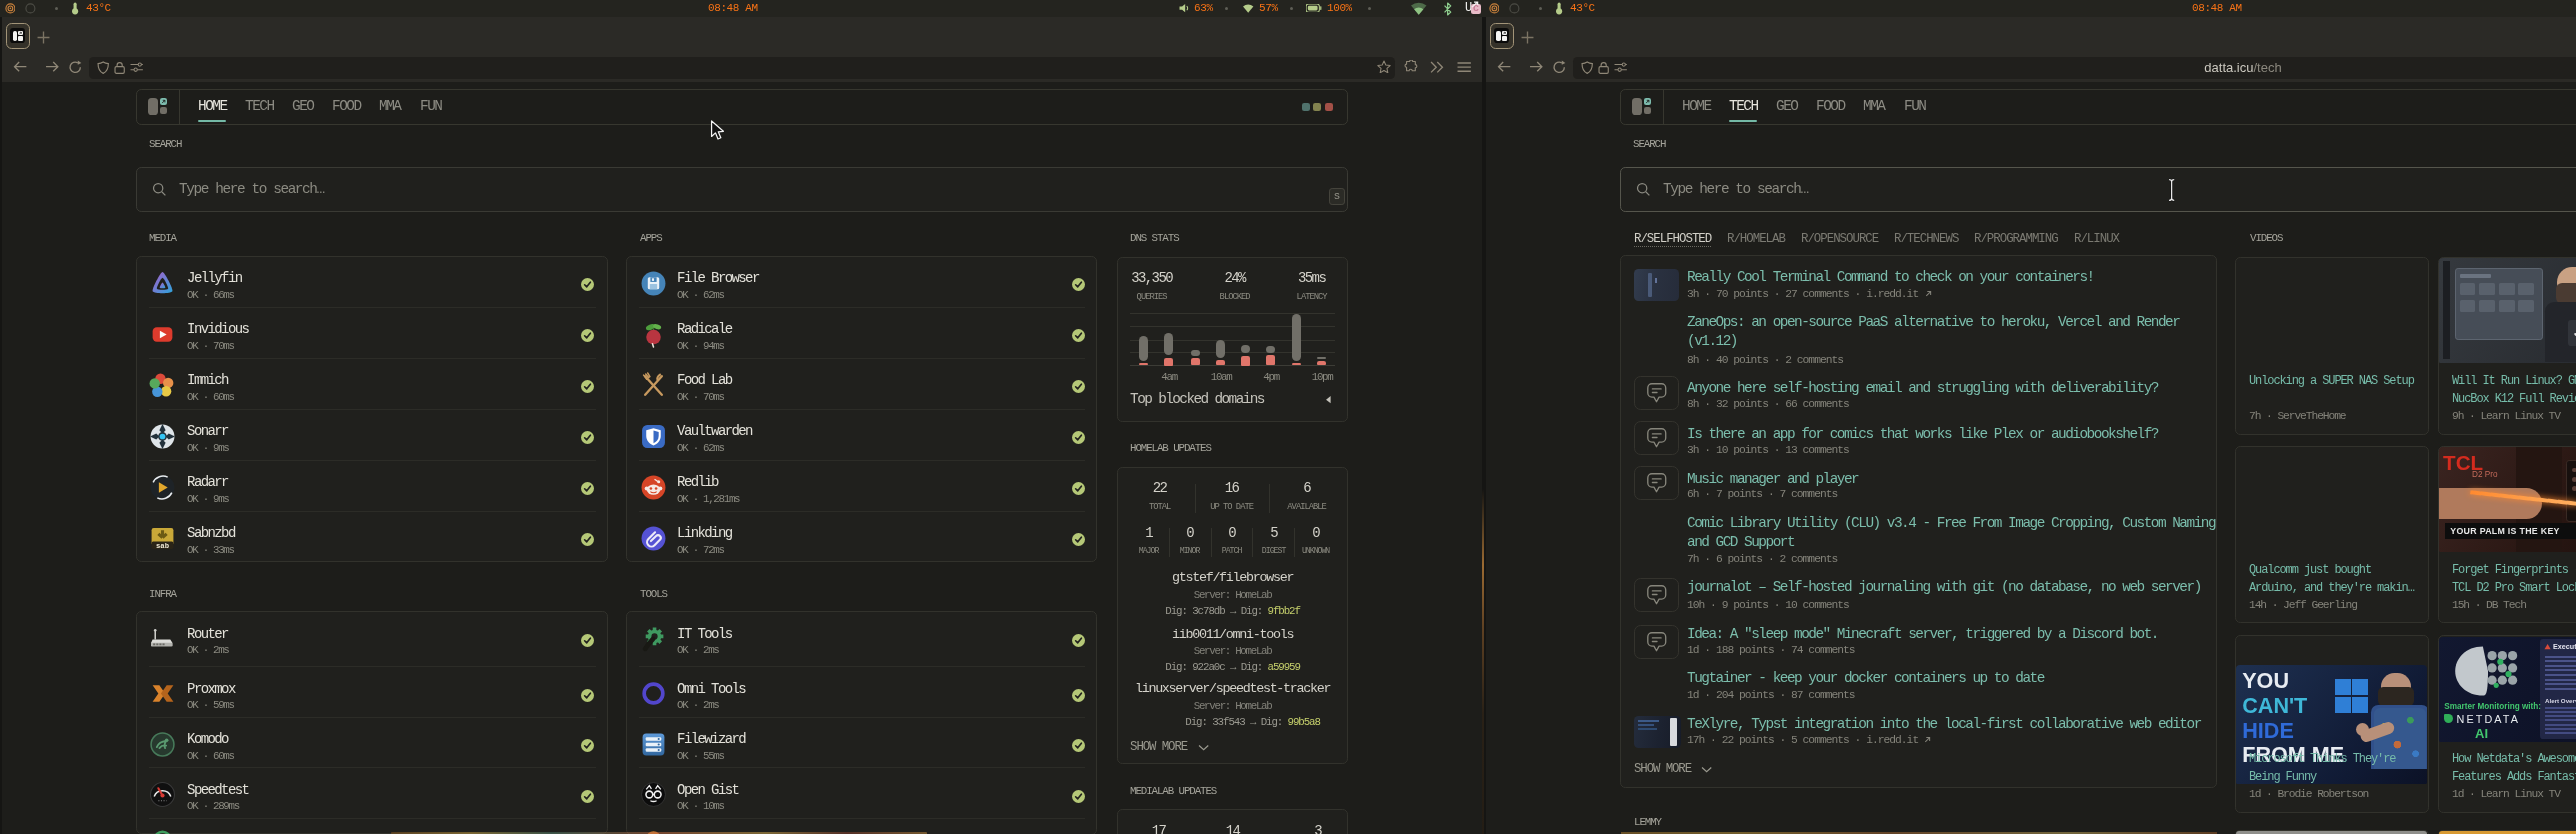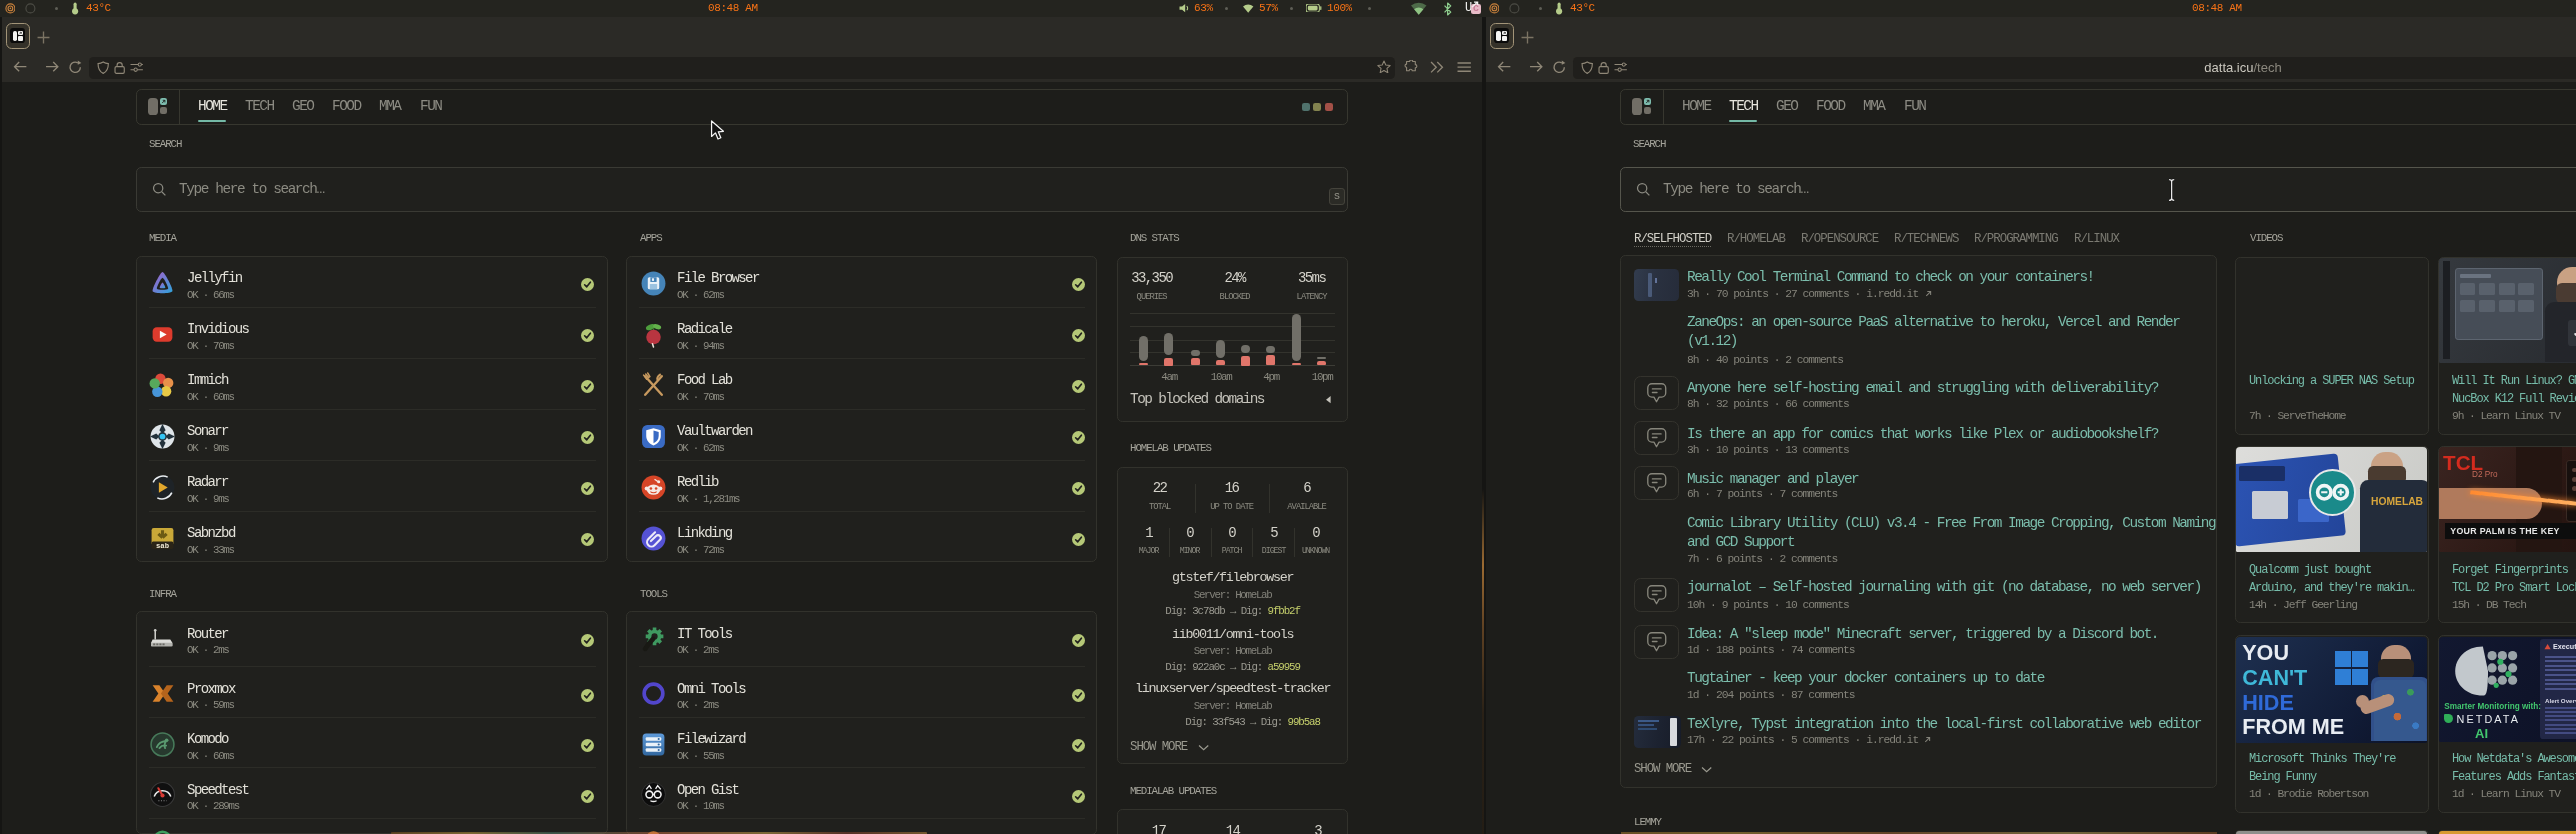--- a/index.html
+++ b/index.html
@@ -726,60 +726,41 @@
           <div style="position:absolute;left:79px;top:42px;width:15.5px;height:12.4px;background:#59616c;border-radius:1.5px"></div>
           <div style="position:absolute;left:118px;top:9.3px;width:36px;height:34px;background:#c9a183;border-radius:16.5px 16.5px 19.6px 19.6px"></div>
           <div style="position:absolute;left:117px;top:25px;width:38px;height:20.6px;background:#4a3b32;border-radius:6.2px"></div>
           <div style="position:absolute;left:106px;top:44px;width:64px;height:60px;background:#23252a;border-radius:9.3px 9.3px 0 0"></div>
           <div style="position:absolute;left:129px;top:62px;width:35px;height:26px;background:#31343a;border-radius:3.1px"></div>
           <div style="position:absolute;left:135px;top:66px;color:#e8e8e8;font-size:13.4px;font-family:Liberation Sans,sans-serif;font-weight:bold;font-style:italic">J4/D0</div>
         </div>
         <div class="vtitle" style="left:832px;top:291px">Will It Run Linux? GMKTec<br>NucBox K12 Full Review</div>
         <div class="vmeta" style="left:832px;top:328px">9h · Learn Linux TV</div>
         <div class="vcard" style="left:615px;top:364px;width:194px;height:177px"></div>
-        <div class="vthumb" style="left:616px;top:365px;width:191px;height:105px">
-          <div style="position:absolute;inset:0;background:linear-gradient(120deg,#dddddb,#c9cac6)"></div>
-          <div style="position:absolute;left:-5.2px;top:12.4px;width:111px;height:82px;background:linear-gradient(110deg,#2c54b4,#23459a);border-radius:4.1px;transform:rotate(-6deg)"></div>
-          <div style="position:absolute;left:3.1px;top:18.5px;width:46px;height:15.5px;background:#1a2f66;border-radius:1.5px"></div>
-          <div style="position:absolute;left:15.5px;top:44px;width:36px;height:28px;background:#c8ccd4;border-radius:1.5px"></div>
-          <div style="position:absolute;left:62px;top:52px;width:31px;height:23px;background:#3b66c9;border-radius:1.5px"></div>
-          <div style="position:absolute;left:73px;top:21.6px;width:47px;height:47px;background:#1a8a8a;border-radius:24px;border:2.1px solid #e8e8e8"></div>
-          <svg style="position:absolute;left:78px;top:35px" width="37" height="20.6" viewBox="0 0 72 40">
-            <g fill="none" stroke="#f0f5f5" stroke-width="7">
-              <circle cx="20" cy="20" r="13"></circle>
-              <circle cx="52" cy="20" r="13"></circle>
-            </g>
-            <path d="M14 20 h12 M46 20 h12 M52 14 v12" stroke="#f0f5f5" stroke-width="4"></path>
-          </svg>
-          <div style="position:absolute;left:135px;top:5.2px;width:32px;height:30px;background:#caa285;border-radius:14.4px"></div>
-          <div style="position:absolute;left:132px;top:18.5px;width:38px;height:18.5px;background:#4a3b30;border-radius:5.2px"></div>
-          <div style="position:absolute;left:124px;top:33px;width:70px;height:72px;background:#232c3a;border-radius:8.2px 8.2px 0 0"></div>
-          <div style="position:absolute;left:135px;top:49px;color:#d8a63c;font-size:10.3px;font-family:Liberation Sans,sans-serif;font-weight:bold">HOMELAB</div>
-        </div>
         <div class="vtitle" style="left:629px;top:480px">Qualcomm just bought<br>Arduino, and they're makin…</div>
         <div class="vmeta" style="left:629px;top:517px">14h · Jeff Geerling</div>
         <div class="vcard" style="left:818px;top:364px;width:193px;height:177px"></div>
         <div class="vthumb" style="left:819px;top:365px;width:190px;height:105px">
           <div style="position:absolute;inset:0;background:linear-gradient(120deg,#3a2420,#2a1713 60%,#1c100d)"></div>
           <div style="position:absolute;left:77px;top:0;width:46px;height:105px;background:#241511"></div>
           <div style="position:absolute;left:127px;top:13.4px;width:30px;height:62px;background:#17100e;border-radius:3.1px;border:0.5px solid #3a2a24"></div>
           <div style="position:absolute;left:133px;top:20.6px;width:4.6px;height:4.6px;border-radius:2.6px;background:#5a4038;color:#caa0"></div>
           <div style="position:absolute;left:133px;top:30px;width:4.6px;height:4.6px;border-radius:2.6px;background:#5a4038;color:#caa3"></div>
           <div style="position:absolute;left:133px;top:39px;width:4.6px;height:4.6px;border-radius:2.6px;background:#5a4038;color:#caa6"></div>
           <div style="position:absolute;left:4.1px;top:4.1px;color:#d42b1e;font-size:20.6px;font-family:Liberation Sans,sans-serif;font-weight:bold">TCL</div>
           <div style="position:absolute;left:33px;top:23px;color:#c46a5a;font-size:8.2px;font-family:Liberation Sans,sans-serif">D2 Pro</div>
           <div style="position:absolute;left:0px;top:41px;width:103px;height:31px;background:#b07a5c;border-radius:0 15.5px 15.5px 0"></div>
           <div style="position:absolute;left:31px;top:49px;width:108px;height:3.6px;background:linear-gradient(90deg,#ff8a30,#ffb060);box-shadow:0 0 6.2px #ff8a30;transform:rotate(6deg)"></div>
           <div style="position:absolute;left:6.2px;top:76px;width:144px;height:15.5px;background:#0d0d0d"></div>
           <div style="position:absolute;left:11.3px;top:79px;color:#e8e8e8;font-size:8.8px;font-family:Liberation Sans,sans-serif;font-weight:bold;letter-spacing:0.3px">YOUR PALM IS THE KEY</div>
         </div>
         <div class="vtitle" style="left:832px;top:480px">Forget Fingerprints - The<br>TCL D2 Pro Smart Lock Scan…</div>
         <div class="vmeta" style="left:832px;top:517px">15h · DB Tech</div>
         <div class="vcard" style="left:615px;top:553px;width:194px;height:178px"></div>
-        <div class="vthumb" style="left:616px;top:555px;width:191px;height:106px">
+        <div class="vthumb" style="left:616px;top:583px;width:191px;height:119px">
           <div style="position:absolute;inset:0;background:linear-gradient(130deg,#1e3050,#101a34 70%,#0c1226)"></div>
           <div style="position:absolute;left:6.2px;top:3.1px;color:#e8ecf2;font-size:21.6px;font-family:Liberation Sans,sans-serif;font-weight:bold">YOU</div>
           <div style="position:absolute;left:6.2px;top:28px;color:#3fb8d8;font-size:21.6px;font-family:Liberation Sans,sans-serif;font-weight:bold">CAN'T</div>
           <div style="position:absolute;left:6.2px;top:53px;color:#2f6ad8;font-size:21.6px;font-family:Liberation Sans,sans-serif;font-weight:bold">HIDE</div>
           <div style="position:absolute;left:6.2px;top:77px;color:#e8ecf2;font-size:21.6px;font-family:Liberation Sans,sans-serif;font-weight:bold">FROM ME</div>
           <div style="position:absolute;left:99px;top:14.4px;width:15.5px;height:15.5px;background:#2f7fd6"></div>
           <div style="position:absolute;left:116px;top:14.4px;width:15.5px;height:15.5px;background:#2f7fd6"></div>
           <div style="position:absolute;left:99px;top:32px;width:15.5px;height:15.5px;background:#2f7fd6"></div>
           <div style="position:absolute;left:116px;top:32px;width:15.5px;height:15.5px;background:#2f7fd6"></div>
           <div style="position:absolute;left:145px;top:8.2px;width:30px;height:29px;background:#b89079;border-radius:13.4px"></div>

